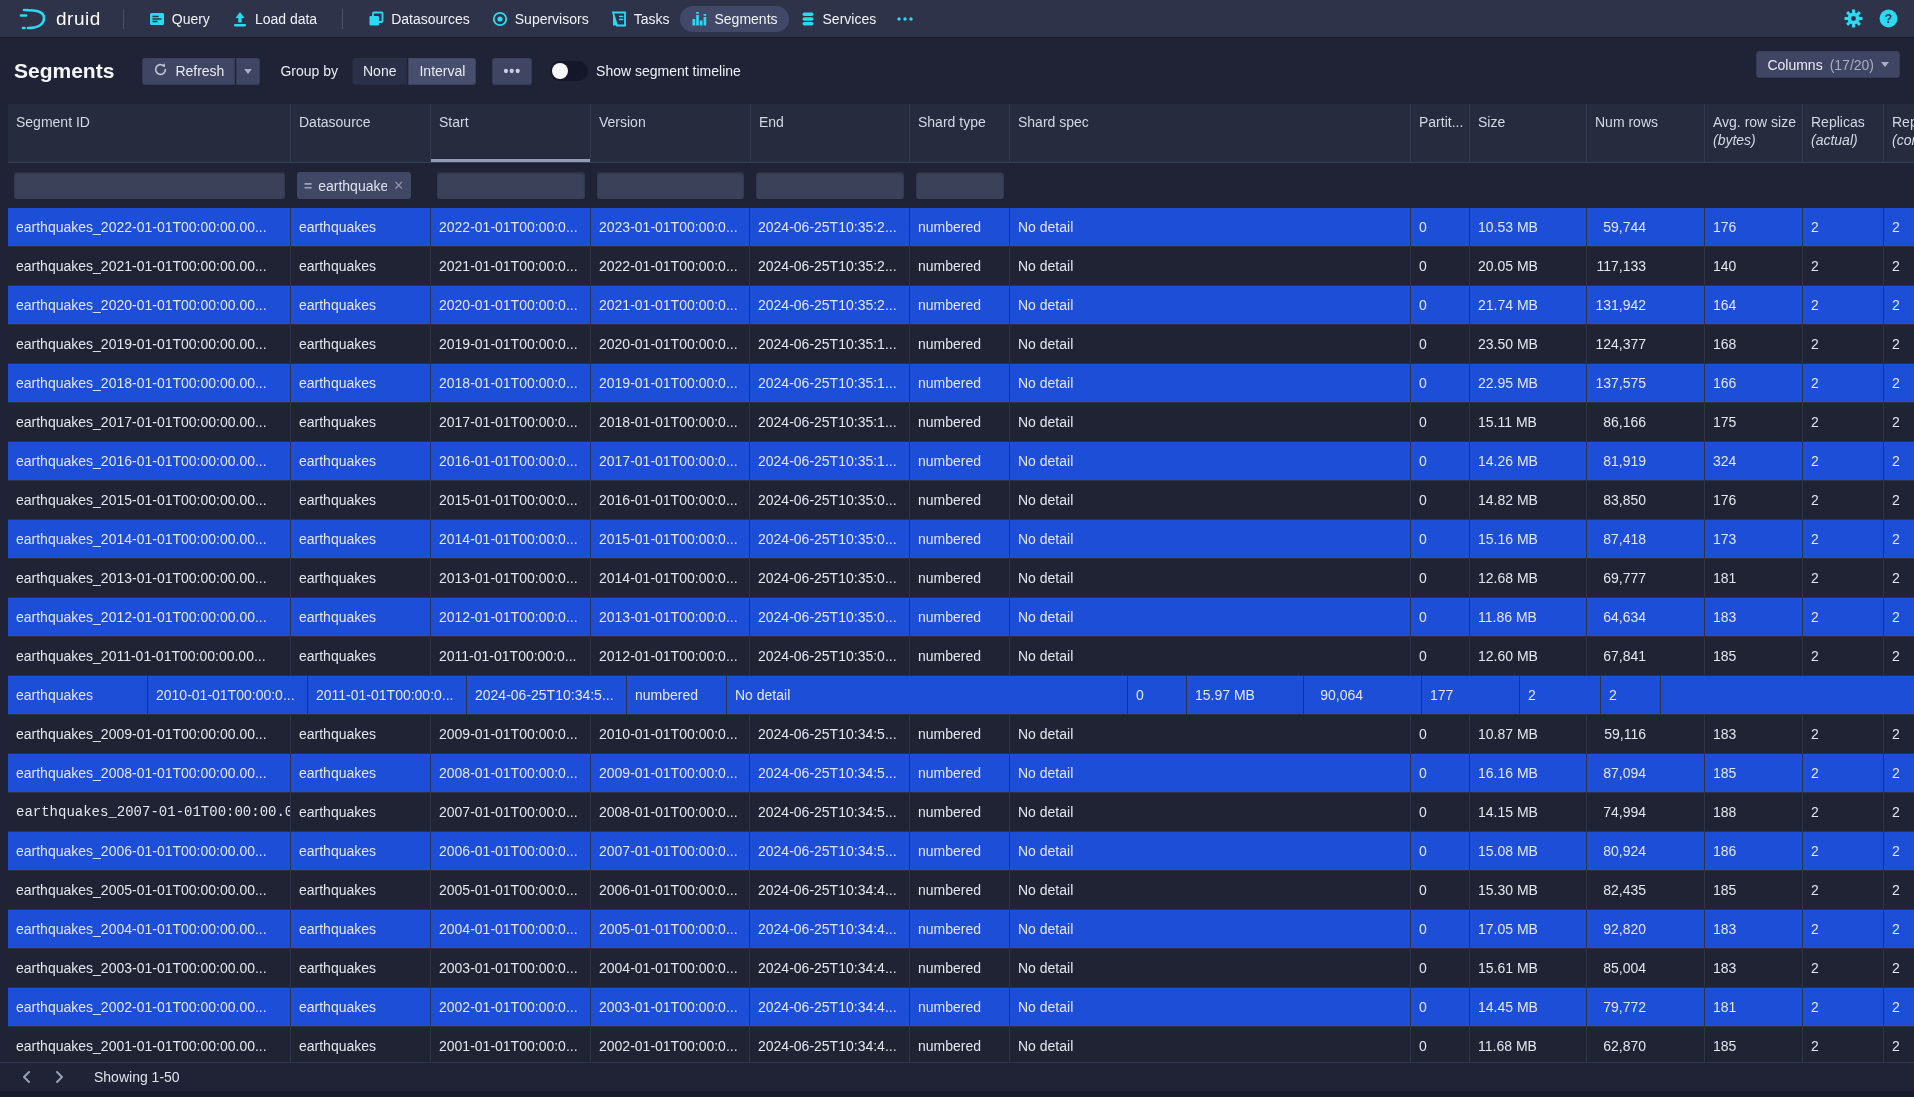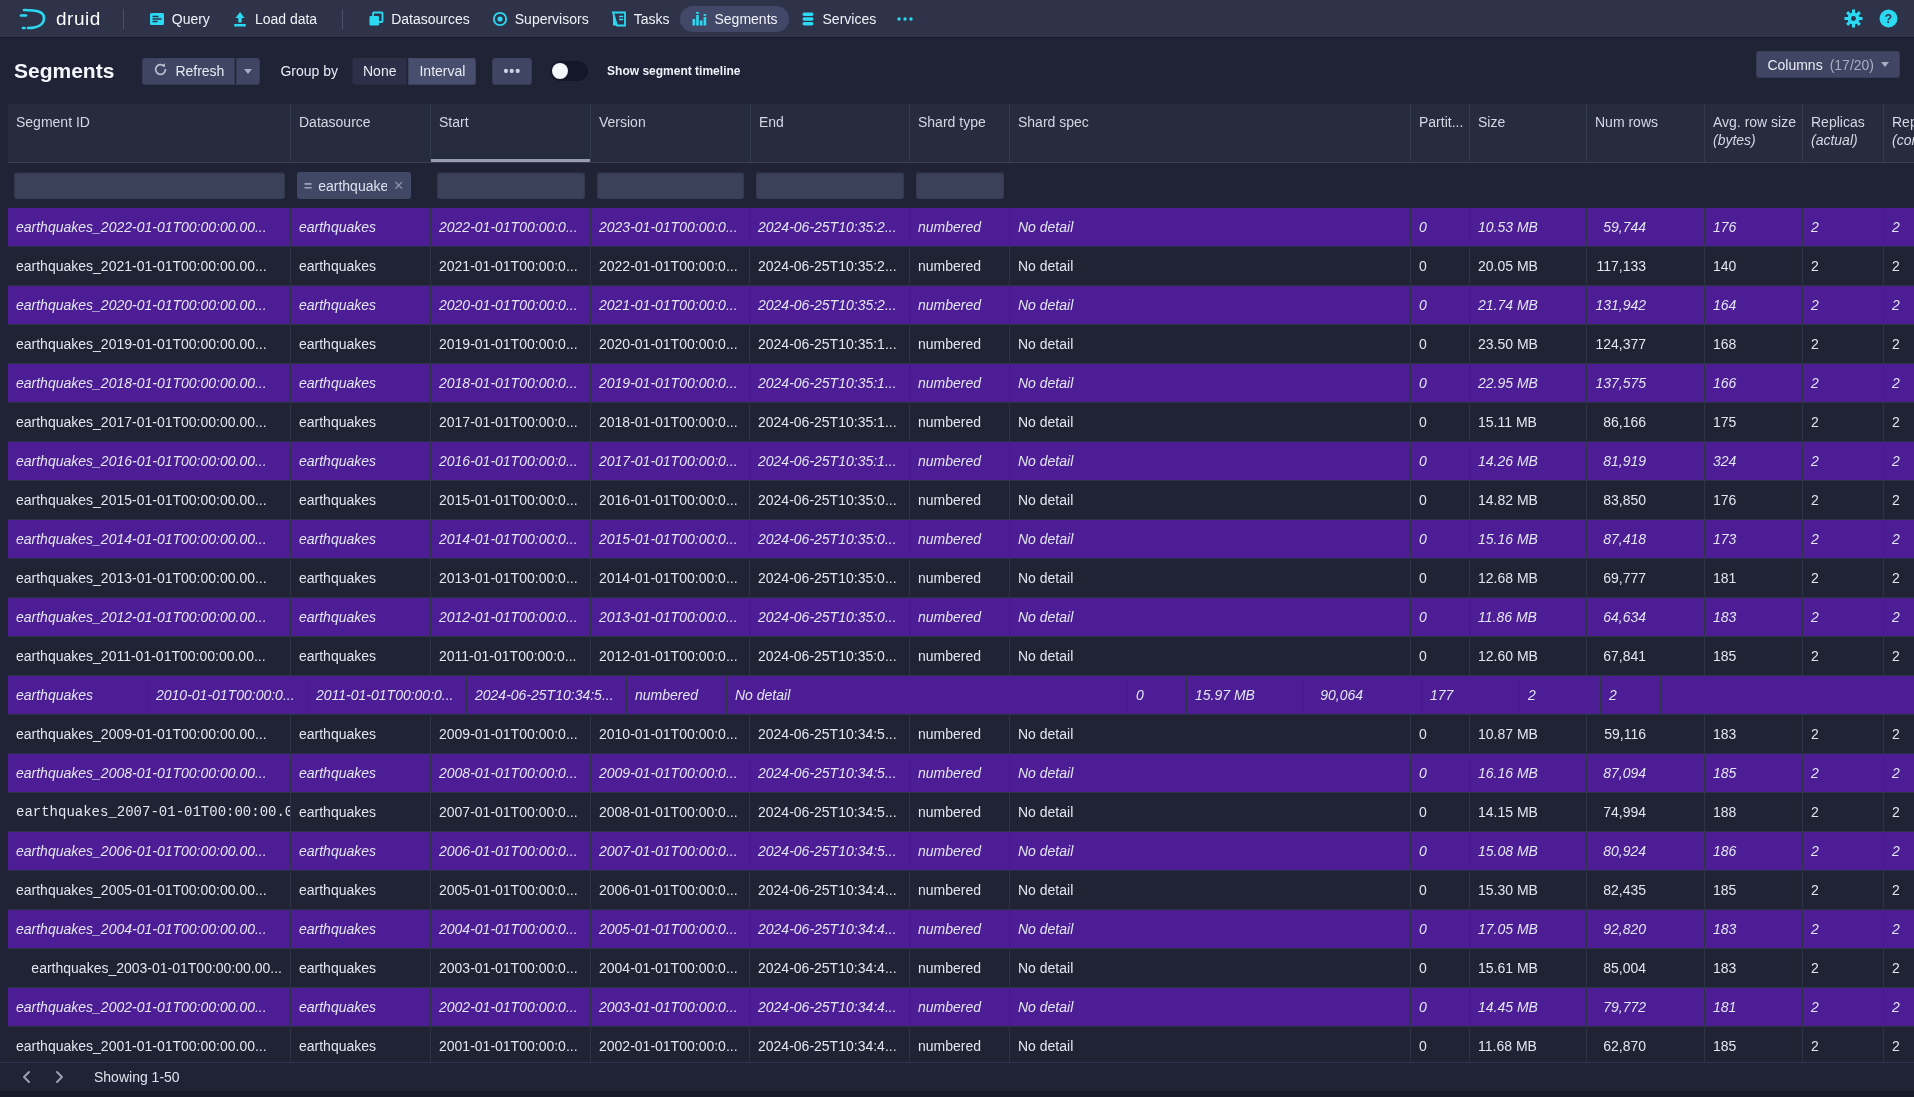--- a/index.html
+++ b/index.html
@@ -31,39 +31,39 @@
   .btn-split .btn.main { border-top-right-radius:0; border-bottom-right-radius:0; }
   .btn-split .btn.caret { border-top-left-radius:0; border-bottom-left-radius:0; margin-left:1px; padding:0 8px; }
   .caret-down { display:inline-block; width:0; height:0; border-left:4px solid transparent; border-right:4px solid transparent; border-top:5px solid #a8aec2; }
   .group-label { font-size:14px; color:#e8ebf3; margin:0 14px 0 20px; }
   .btn-group { display:inline-flex; }
   .btn-group .btn:first-child { border-top-right-radius:0; border-bottom-right-radius:0; }
   .btn-group .btn:last-child  { border-top-left-radius:0; border-bottom-left-radius:0; margin-left:1px; }
   .more-btn { margin-left:16px; letter-spacing:1px; color:#cdd3e2; font-weight:bold; }
   .switch { margin-left:18px; width:38px; height:20px; border-radius:10px; background:#14172a; position:relative; cursor:pointer; flex:0 0 auto; }
   .switch .knob { position:absolute; top:2px; left:2px; width:16px; height:16px; border-radius:50%; background:#f5f7fa; }
-  .switch-label { margin-left:19px; font-size:12px; color:#eef1f8;font-weight:bold; }
+  .switch-label { margin-left:8px; font-size:14px; color:#eef1f8; }
   .columns-btn { position:absolute; right:14px; top:51px; }
   .columns-count { color:#a8aec2; }
 
   
   .table { position:absolute; left:8px; top:104px; width:1906px; overflow:hidden; }
   .hrow { display:flex; height:59px; background:#262b3d; border-bottom:1px solid #3a4054; }
   .hcell { position:relative; flex:0 0 auto; padding:10px 8px 0 8px; font-size:14px; color:#d3d8e4; border-right:1px solid #343a4e; overflow:hidden; white-space:nowrap; cursor:pointer; }
   .hcell .hsub { font-style:italic; margin-top:2px; }
   .hcell.sorted::after { content:""; position:absolute; left:0; right:0; bottom:0; height:3px; background:#959cb1; }
   .frow { display:flex; height:45px; align-items:center; background:#1f2335; }
   .fcell { flex:0 0 auto; padding:0 6px; overflow:hidden; }
   .finput { width:100%; height:27px; background:#3a4158; border:none; border-radius:3px; box-shadow:inset 0 1px 2px rgba(0,0,0,.35); color:#e2e6f0; font-size:14px; font-family:inherit; padding:0 8px; }
   .ftag { display:inline-flex; align-items:center; height:27px; max-width:100%; background:#414866; border-radius:3px; padding:0 7px; gap:6px; }
   .ftag .op { color:#9aa3b8; font-weight:bold; font-size:14px; }
   .ftag .tagtext { font-size:14px; color:#dde1ec; max-width:69px; overflow:hidden; white-space:nowrap; }
   .ftag .tagx { color:#8d93a8; font-size:13px; cursor:pointer; }
   .body .row { display:flex; height:39px; border-bottom:1px solid #2d3346; cursor:pointer; }
-  .body .row.lt { background:#4c1d95;font-style:italic; }
+  .body .row.lt { background:#1d4ed8; }
   .body .row.dk { background:#1f2334; }
   .cell { flex:0 0 auto; padding:0 8px; font-size:14px; color:#e2e6f0; line-height:38px; white-space:nowrap; overflow:hidden; border-right:1px solid #2e3448; }
   .cell.alignr { text-align:right; padding-right:58px; }
 
   
   .footer { position:absolute; left:0; right:0; bottom:6px; height:29px; background:#1f2335; border-top:1px solid #303650; display:flex; align-items:center; padding:0 14px; }
   .pg-btn { width:26px; height:24px; background:transparent; border:none; cursor:pointer; display:flex; align-items:center; justify-content:center; margin-right:6px; }
   .showing { margin-left:16px; font-size:14px; color:#dfe3ed; }
   .hscroll { position:absolute; left:0; right:0; bottom:0; height:6px; background:#171c2b; }
 </style>
@@ -578,21 +578,21 @@
           <div class="cell" style="width: 100px;">numbered</div>
           <div class="cell" style="width: 401px;">No detail</div>
           <div class="cell" style="width: 59px;">0</div>
           <div class="cell" style="width: 117px;">17.05 MB</div>
           <div class="cell alignr" style="width: 118px;">92,820</div>
           <div class="cell" style="width: 98px;">183</div>
           <div class="cell" style="width: 81px;">2</div>
           <div class="cell" style="width: 60px;">2</div>
         </div>
         <div class="row dk">
-          <div class="cell" style="width: 283px; text-align: right;">earthquakes_2003-01-01T00:00:00.00...</div>
+          <div class="cell" style="width: 283px;">earthquakes_2003-01-01T00:00:00.00...</div>
           <div class="cell" style="width: 140px;">earthquakes</div>
           <div class="cell" style="width: 160px;">2003-01-01T00:00:0...</div>
           <div class="cell" style="width: 159px;">2004-01-01T00:00:0...</div>
           <div class="cell" style="width: 160px;">2024-06-25T10:34:4...</div>
           <div class="cell" style="width: 100px;">numbered</div>
           <div class="cell" style="width: 401px;">No detail</div>
           <div class="cell" style="width: 59px;">0</div>
           <div class="cell" style="width: 117px;">15.61 MB</div>
           <div class="cell alignr" style="width: 118px;">85,004</div>
           <div class="cell" style="width: 98px;">183</div>

